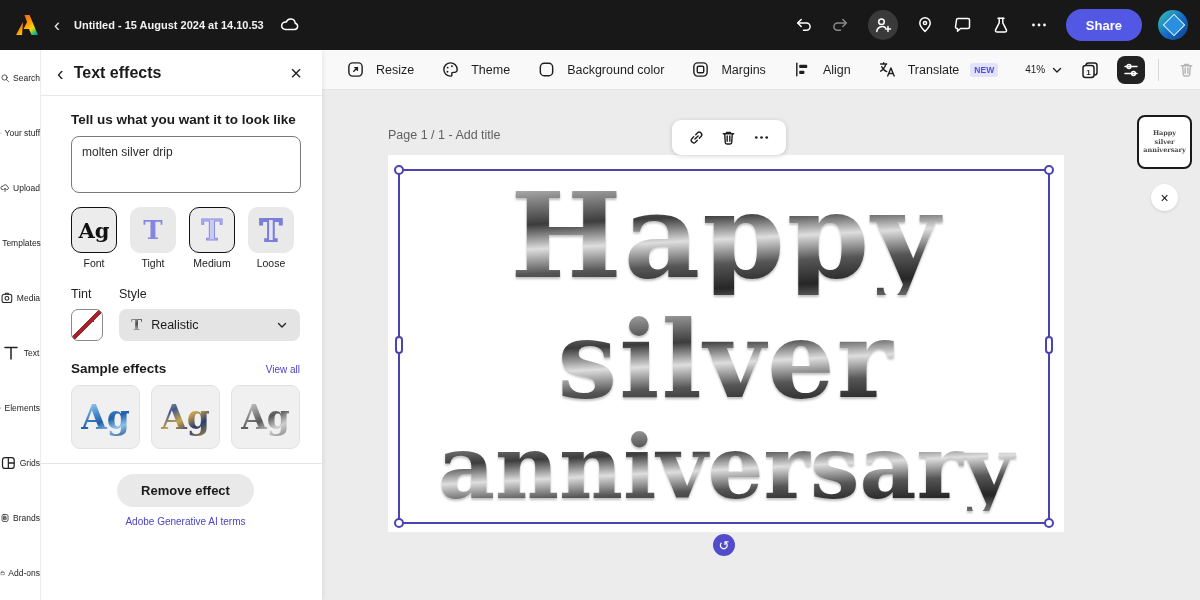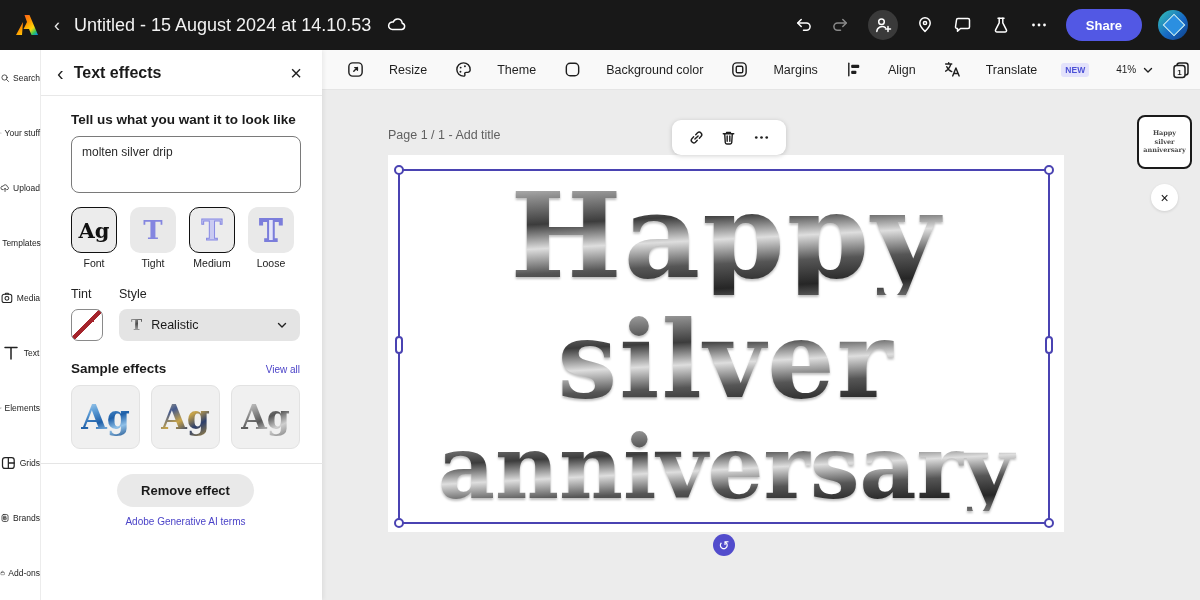--- a/index.html
+++ b/index.html
@@ -3,21 +3,21 @@
 <meta charset="utf-8">
 <style>
   * { margin:0; padding:0; box-sizing:border-box; }
   html,body { width:1200px; height:600px; overflow:hidden; background:#ececec;
               font-family:"Liberation Sans", sans-serif; }
 
   
   .topbar { position:absolute; left:0; top:0; width:1200px; height:50px; background:#181818;
             display:flex; align-items:center; color:#fff; z-index:40; }
   .tb-left { display:flex; align-items:center; gap:14px; padding-left:14px; flex:1; }
-  .tb-title { font-size:18px; font-weight:normal; color:#f2f2f2; }
+  .tb-title { font-size:11px; font-weight:bold; color:#f2f2f2; }
   .tb-chev { font-size:18px; color:#e8e8e8; line-height:1; cursor:pointer; }
   .tb-right { display:flex; align-items:center; gap:16px; padding-right:12px; }
   .tb-icon { width:22px; height:22px; display:flex; align-items:center; justify-content:center; cursor:pointer; }
   .tb-icon svg { stroke:#fff; fill:none; stroke-width:1.5; stroke-linecap:round; stroke-linejoin:round; }
   .tb-icon.dim svg { stroke:#8a8a8a; }
   .circled { background:#3a3a3a; border-radius:50%; width:30px; height:30px; }
   .btn-download { background:#3d3d3d; color:#fff; border:none; border-radius:16px; height:32px;
                   padding:0 18px; font-size:13px; font-weight:bold; cursor:pointer; font-family:inherit;}
   .btn-share { background:#5258e4; color:#fff; border:none; border-radius:16px; height:32px;
                padding:0 20px; font-size:13px; font-weight:bold; cursor:pointer; font-family:inherit;}
@@ -87,21 +87,21 @@
   .panel-divider { margin-top:14px; width:282px; margin-left:-30px; border-top:1px solid #e5e5e5; }
   .remove-btn { display:block; margin:10px auto 0; background:#e9e9e9; border:none; border-radius:18px;
                 height:33px; padding:0 24px; font-size:13px; font-weight:bold; color:#1a1a1a;
                 cursor:pointer; font-family:inherit; }
   .terms { margin-top:9px; text-align:center; font-size:10px; color:#4b43c8; cursor:pointer; }
 
   
   .canvas-area { position:absolute; left:322px; top:50px; width:878px; height:550px; background:#ececec; }
   .ctoolbar { position:absolute; left:0; top:0; width:878px; height:40px; background:#f9f9f9;
               border-bottom:1px solid #e5e5e5; display:flex; align-items:center; padding:0 14px 0 24px; }
-  .ct-item { display:flex; align-items:center; gap:24px; font-size:12.5px; color:#1f1f1f; cursor:pointer;
+  .ct-item { display:flex; align-items:center; gap:11px; font-size:12.5px; color:#1f1f1f; cursor:pointer;
              margin-right:27px; white-space:nowrap; }
   .ct-item svg { stroke:#1f1f1f; fill:none; stroke-width:1.5; stroke-linecap:round; stroke-linejoin:round; }
   .new-badge { background:#e3e2fb; color:#4b50d6; font-size:8.5px; font-weight:bold; border-radius:3px;
                padding:2px 4px; }
   .ct-right { margin-left:auto; display:flex; align-items:center; gap:13px; }
   .zoom-ctl { display:flex; gap:6px; font-size:10px; color:#1f1f1f; cursor:pointer; }
   .ct-iconbtn { width:28px; height:28px; display:flex; align-items:center; justify-content:center; cursor:pointer; }
   .ct-iconbtn svg { stroke:#1f1f1f; fill:none; stroke-width:1.5; stroke-linecap:round; stroke-linejoin:round; }
   .ct-iconbtn.active { background:#222; border-radius:8px; }
   .ct-iconbtn.active svg { stroke:#fff; }

